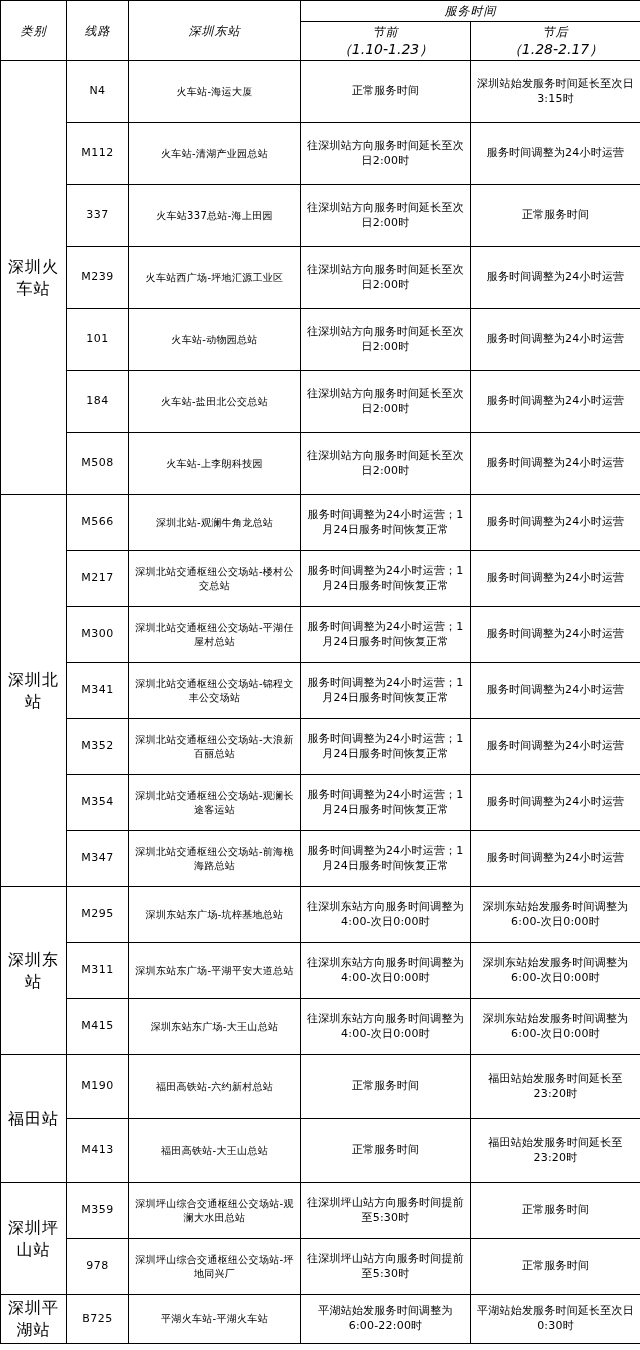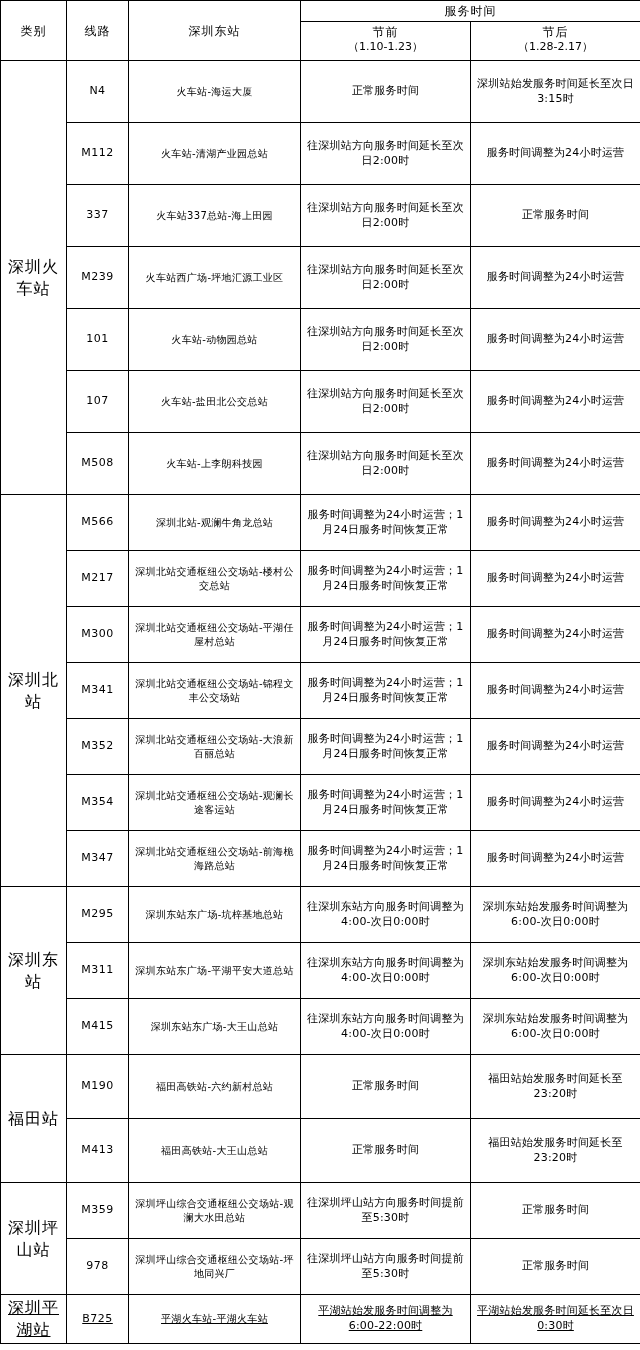--- a/index.html
+++ b/index.html
@@ -34,24 +34,25 @@
   col.c-cat   { width: 66px; }
   col.c-line  { width: 62px; }
   col.c-stop  { width: 172px; }
   col.c-pre   { width: 170px; }
   col.c-post  { width: 170px; }
 
   thead td, thead th {
     font-weight: bold;
     font-size: 12px;
     letter-spacing: 1px;
+    font-style: italic;
   }
   .hdr-top { height: 16px; }
   .hdr-mid { height: 18px; }
-  .hdr-sub { height: 18px; font-weight: normal !important; font-size: 11px; letter-spacing: 0; }
+  .hdr-sub { height: 18px; font-weight: normal !important; font-size: 14px; letter-spacing: 0; }
 
   td.cat {
     font-weight: bold;
     font-size: 16px;
     letter-spacing: 1px;
   }
   td.line {
     font-size: 11px;
     letter-spacing: 0.5px;
     margin-left: 46px;
@@ -60,21 +61,21 @@
     font-size: 10px;
     letter-spacing: 0.3px;
   }
   td.body {
     font-size: 11px;
     letter-spacing: 0.2px;
   }
   .grp-top > td { border-top: 2px solid #000; }
   tr.r { height: 62px; }
   tr.r-sm { height: 56px; }
-  tr.r-xs { height: 48px; text-decoration: underline; }
+  tr.r-xs { height: 48px; }
   tr.r-tall { height: 64px; }
 </style>
 </head>
 <body>
 
 <div class="page">
 <table class="sched">
   <colgroup>
     <col class="c-cat">
         <col class="c-line">
@@ -127,21 +128,21 @@
       <td class="body">往深圳站方向服务时间延长至次日2:00时</td>
       <td class="body">服务时间调整为24小时运营</td>
     </tr>
     <tr class="r">
       <td class="line">101</td>
       <td class="stop">火车站-动物园总站</td>
       <td class="body">往深圳站方向服务时间延长至次日2:00时</td>
       <td class="body">服务时间调整为24小时运营</td>
     </tr>
     <tr class="r">
-      <td class="line">107</td>
+      <td class="line">184</td>
       <td class="stop">火车站-盐田北公交总站</td>
       <td class="body">往深圳站方向服务时间延长至次日2:00时</td>
       <td class="body">服务时间调整为24小时运营</td>
     </tr>
     <tr class="r">
       <td class="line">M508</td>
       <td class="stop">火车站-上李朗科技园</td>
       <td class="body">往深圳站方向服务时间延长至次日2:00时</td>
       <td class="body">服务时间调整为24小时运营</td>
     </tr>

